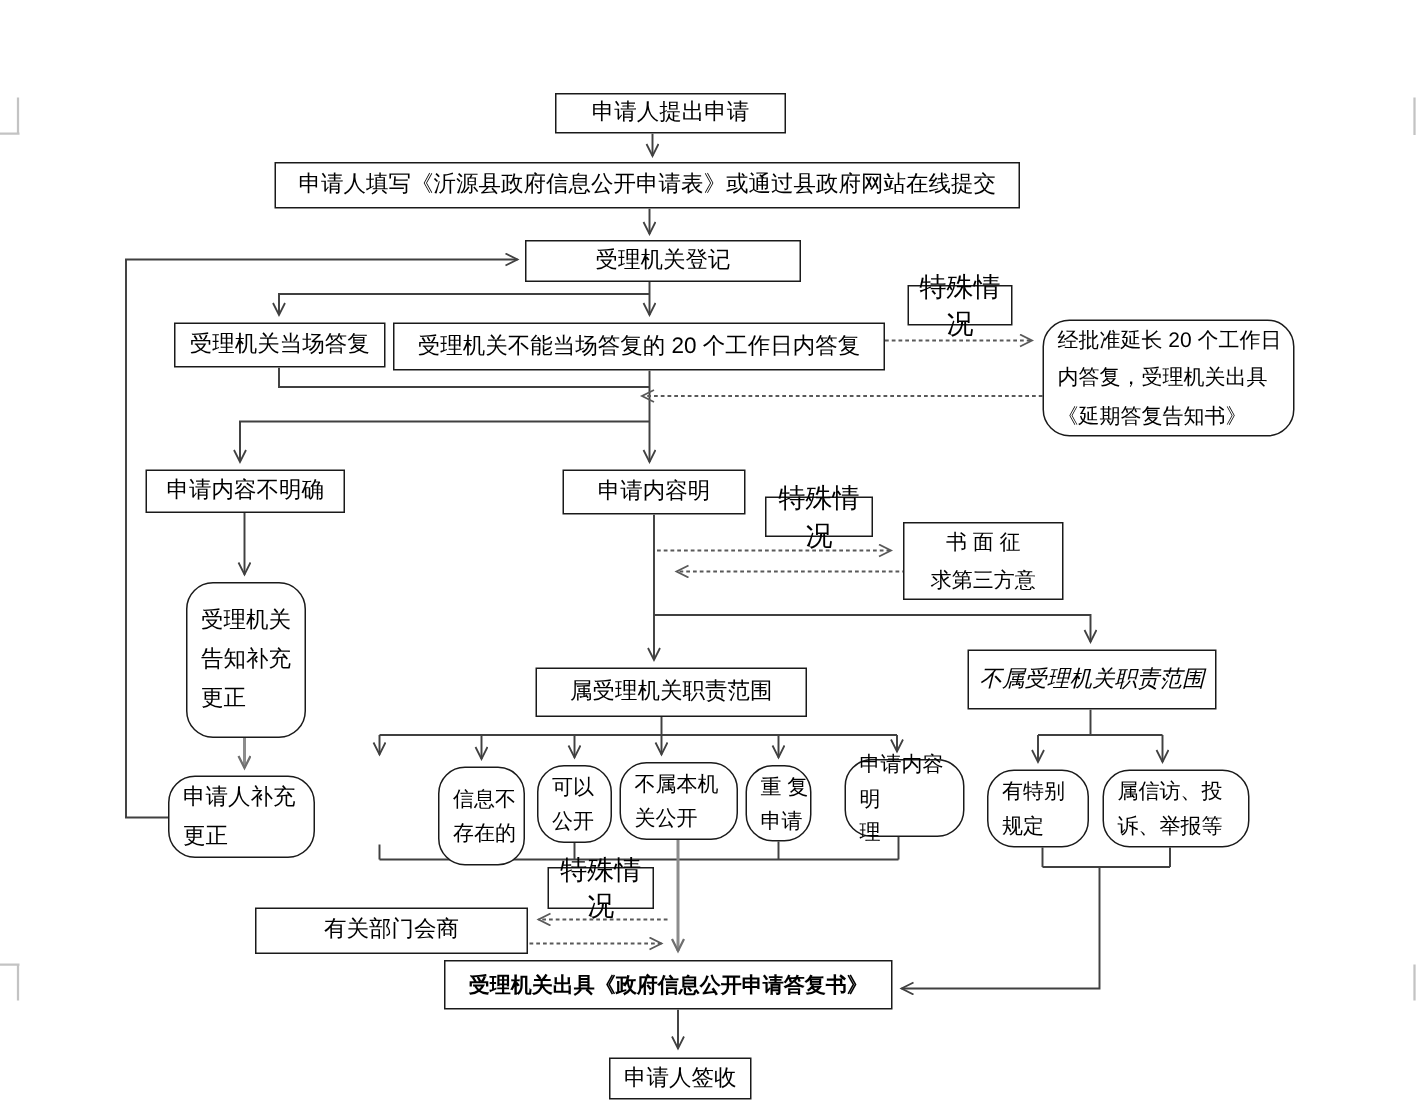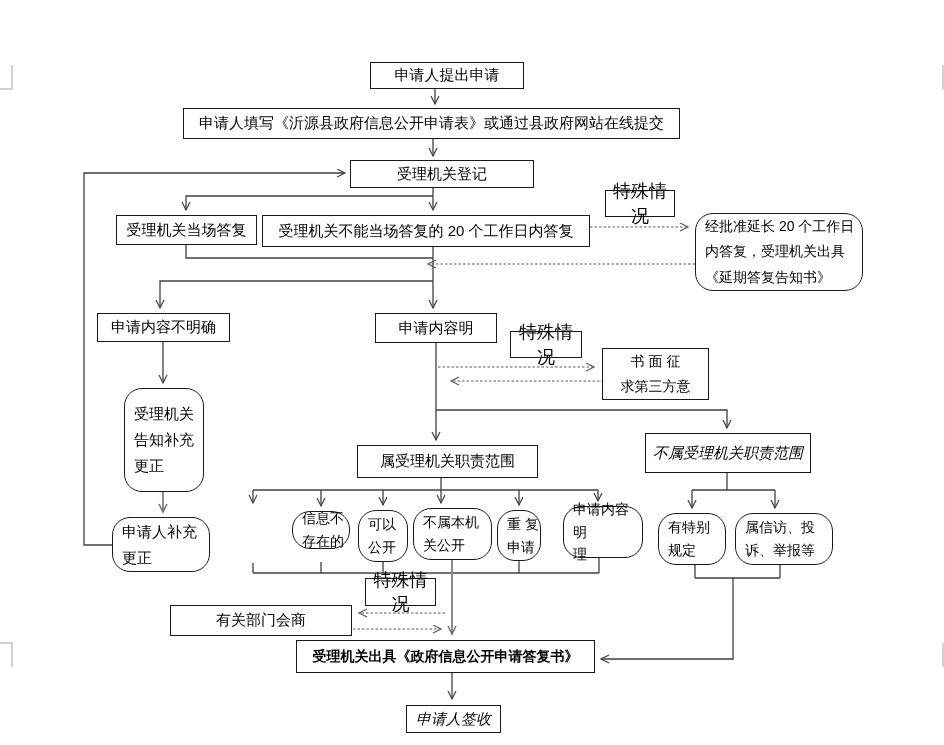--- a/index.html
+++ b/index.html
@@ -131,21 +131,21 @@
   <div class="node left lh17" style="left:124px;top:388px;width:80px;height:104px;">受理机关
 告知补充
 更正</div>
 
   <div class="node left lh17" style="left:112px;top:517px;width:98px;height:55px;">申请人补充
 更正</div>
 
   <div class="node" style="left:357px;top:445px;width:181px;height:33px;">属受理机关职责范围</div>
 
 
-  <div class="node left f14 lh16 pl5" style="left:292px;top:511px;width:58px;height:38px;">信息不
+  <div class="node left f14 lh16 pl5" style="left:292px;top:511px;width:58px;height:66px;">信息不
 存在的</div>
 
   <div class="node left f14 lh16 pl5" style="left:358px;top:510px;width:50px;height:52px;">可以
 公开</div>
 
   <div class="node left f14 lh16 pl5" style="left:413px;top:508px;width:79px;height:52px;">不属本机
 关公开</div>
 
   <div class="node left f14 lh16 pl5" style="left:497px;top:510px;width:44px;height:51px;">重 复
 申请</div>
@@ -160,15 +160,15 @@
 
   <div class="node left f14 lh16" style="left:658px;top:513px;width:68px;height:52px;">有特别
 规定</div>
 
   <div class="node f13" style="left:365px;top:578px;width:71px;height:28px;">特殊情况</div>
 
   <div class="node" style="left:170px;top:605px;width:182px;height:31px;">有关部门会商</div>
 
   <div class="node f14" style="left:296px;top:640px;width:299px;height:33px;font-weight:bold;">受理机关出具《政府信息公开申请答复书》</div>
 
-  <div class="node" style="left:406px;top:705px;width:95px;height:28px;font-style:italic;">申请人签收</div>
+  <div class="node" style="left:406px;top:705px;width:95px;height:28px;">申请人签收</div>
 
 </div>
 
 </body></html>

